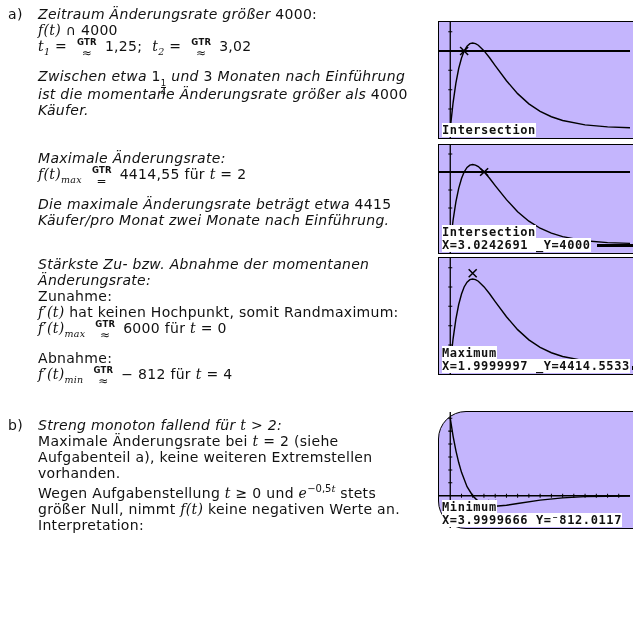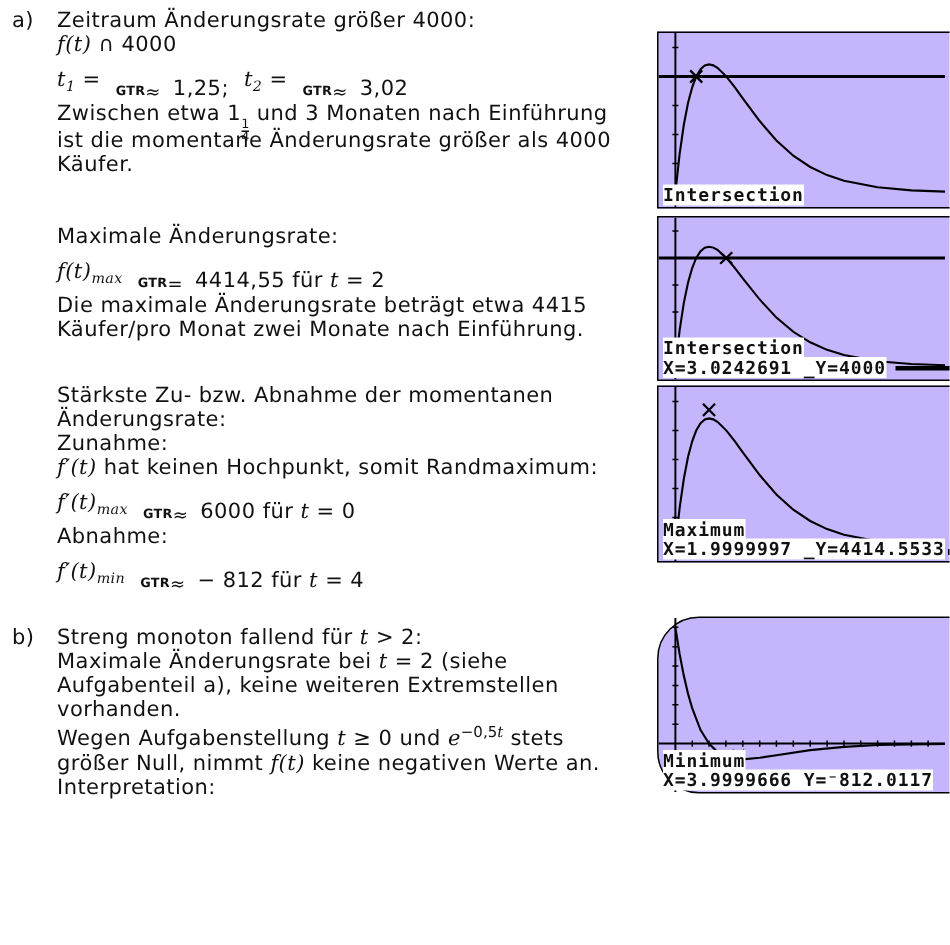--- a/index.html
+++ b/index.html
@@ -7,26 +7,26 @@
   .page { position:relative; width:633px; height:630px; background:#fff;
           font-family:"DejaVu Sans", sans-serif; font-size:14px; letter-spacing:0.3px;
           color:#111; overflow:hidden; }
   .col-text { position:absolute; left:8px; width:430px; }
   .col-a { top:6px; }
   .col-b { top:417px; }
   .sec { display:flex; }
   .sec-label { flex:0 0 30px; width:30px; }
   .sec-body { flex:1; }
   .line { line-height:16px; min-height:16px; white-space:nowrap; }
-  .it { }
+  .it { font-style:italic; }
   .up { font-style:normal; }
   .math { font-family:"DejaVu Serif", serif; font-style:italic; }
   .math sub, sub.msub { font-size:9.5px; font-family:"DejaVu Serif", serif; font-style:italic; }
-  .gtr-row { height:30px; display:flex; align-items:flex-end; padding-bottom:1px; }
-  .gtr-wrap { display:inline-flex; align-items:center;
+  .gtr-row { height:30px; display:flex; padding-bottom:1px; }
+  .gtr-wrap { display:inline-flex; flex-direction:column; align-items:center;
               margin:0 8px 0 10px; }
   .gtr-label { font-size:8.5px; font-weight:bold; line-height:9px; letter-spacing:0.2px;
                font-style:normal; font-family:"DejaVu Sans", sans-serif; }
   .gtr-sym { font-size:12px; line-height:12px; font-style:normal; }
   .gap32 { height:32px; } .gap28 { height:28px; }
   .frac-row { height:18px; }
   .frac { display:inline-flex; flex-direction:column; align-items:center;
           font-size:8.5px; line-height:8px; font-style:normal; vertical-align:-5px; }
   .frac .den { border-top:1px solid #111; }
   sup.exp { font-size:10px; letter-spacing:0; }

